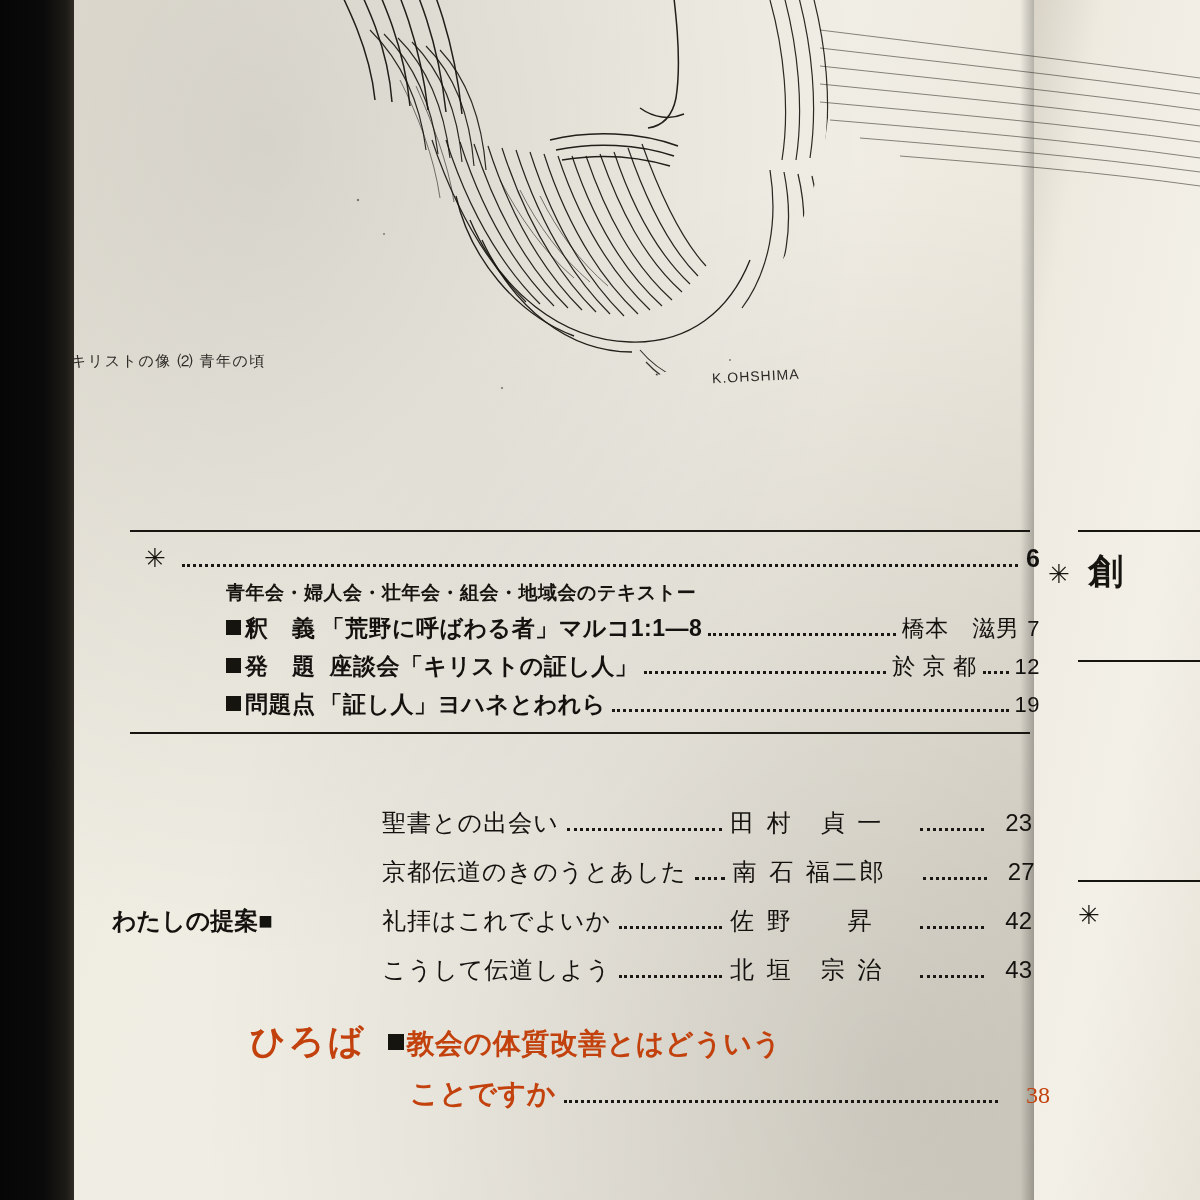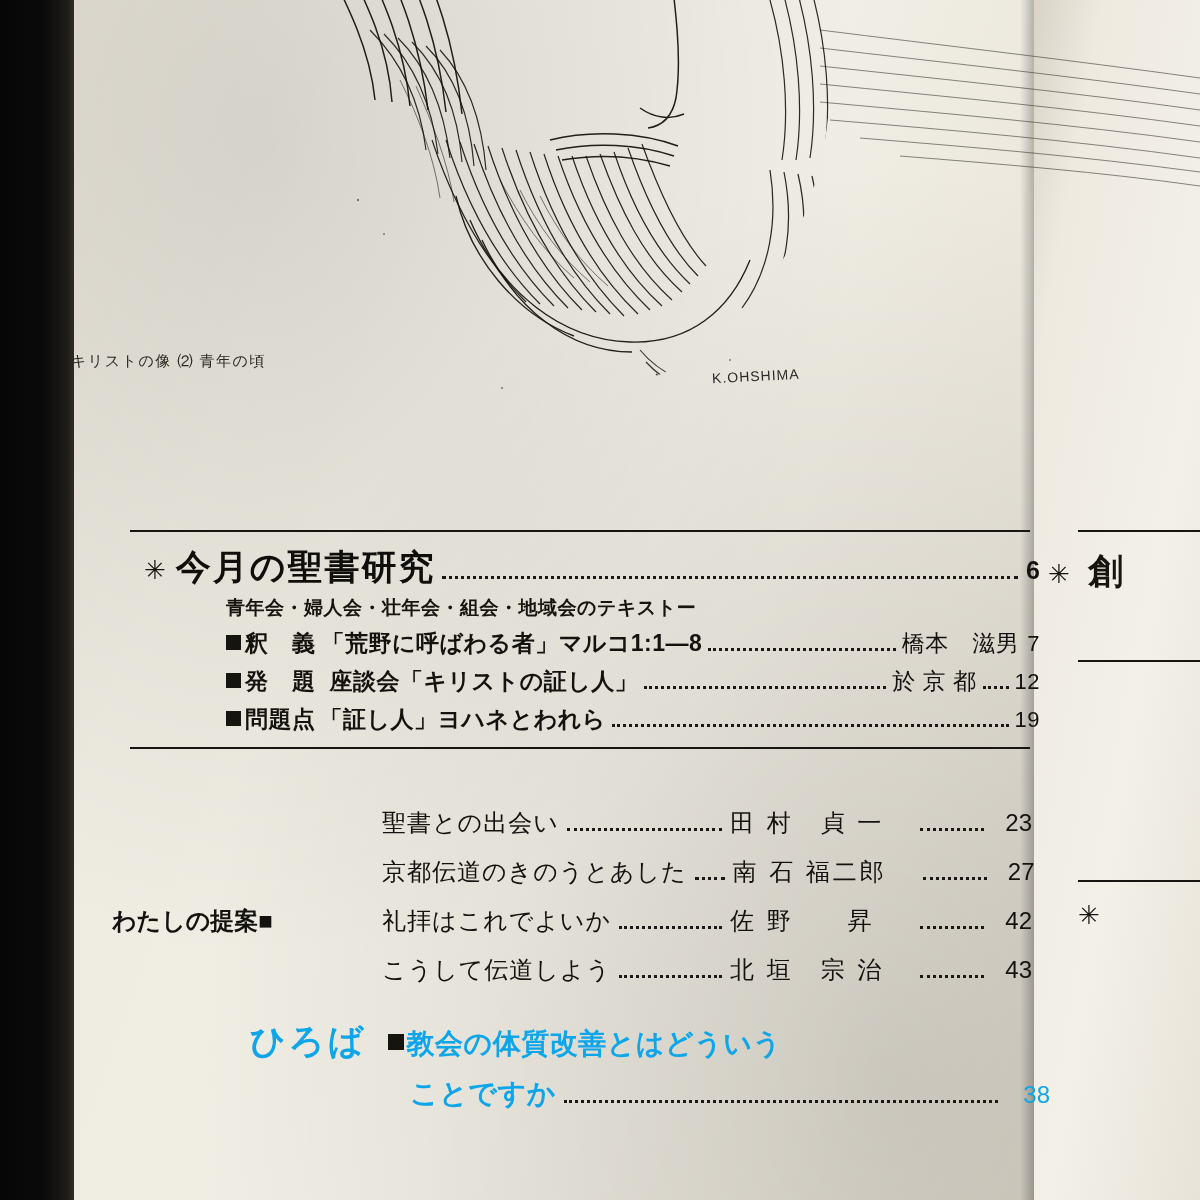--- a/index.html
+++ b/index.html
@@ -207,21 +207,22 @@
     margin: 0 4px 8px 0;
     flex: 0 0 auto;
   }
   .g2num { width: 44px; text-align: right; flex: 0 0 auto; }
 
   
   .hiroba {
     position: absolute;
     left: 250px; top: 1018px;
     width: 800px;
-    color: #0ea5e9;
+    color: #c2410c;
+    font-family: Liberation Serif, serif;
   }
   .hiroba-head {
     display: flex;
     align-items: baseline;
   }
   .hiroba-title {
     font-size: 35px;
     font-weight: bold;
     letter-spacing: 3px;
     margin-right: 22px;
@@ -392,21 +393,20 @@
   </svg>
 
   <div class="caption">キリストの像 ⑵ 青年の頃</div>
   <div class="signature">K.OHSHIMA</div>
 
   <div class="toc">
     <div class="rule"></div>
 
     <div class="toc-head">
       <span class="star">✳</span>
-      <span class="toc-title">今月の聖書研究</span>
       <span class="dots"></span>
       <span class="pg">6</span>
     </div>
 
     <div class="toc-sub">青年会・婦人会・壮年会・組会・地域会のテキストー</div>
 
     <div class="toc-line">
       <span class="sq"></span>
       <span class="lbl">釈　義</span>
       <span class="lbl" style="margin-left:6px;">「荒野に呼ばわる者」マルコ1:1—8</span>

